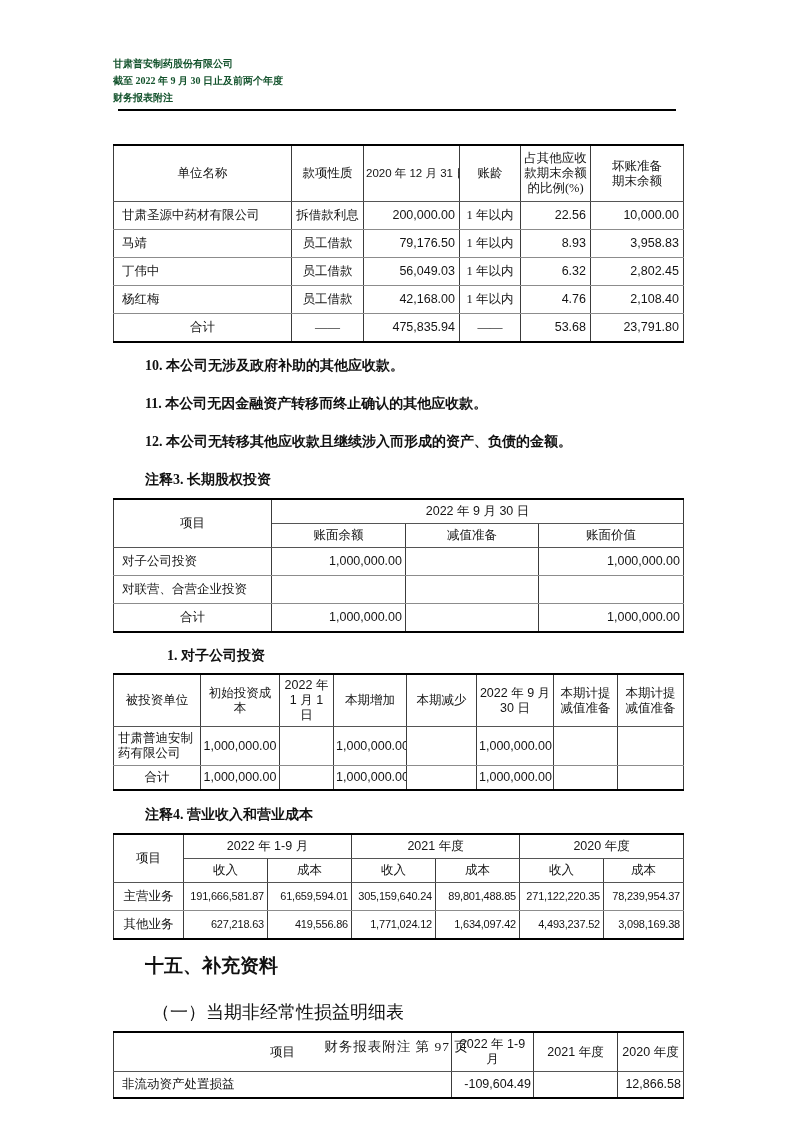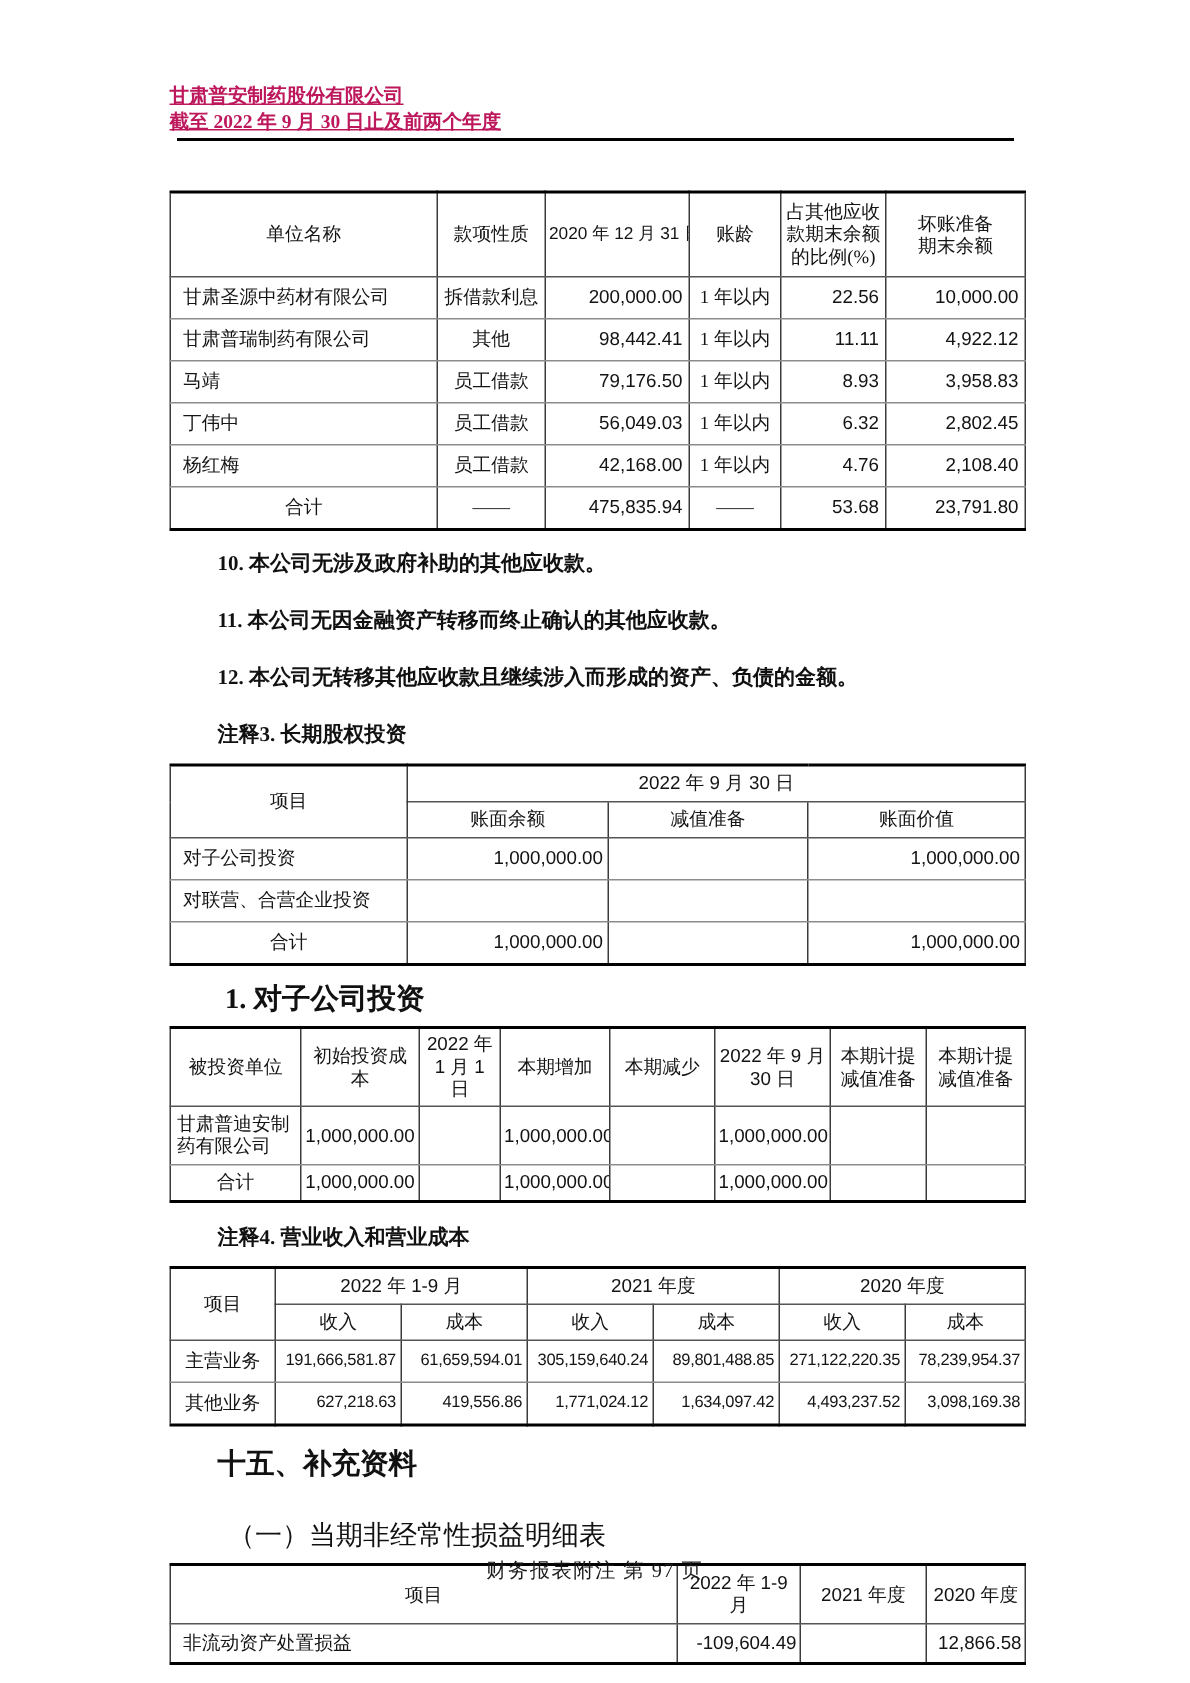--- a/index.html
+++ b/index.html
@@ -8,21 +8,21 @@
     width: 793px; height: 1122px;
     background: #fff;
     box-sizing: border-box;
     font-family: "Liberation Serif", serif;
     color: #111;
     overflow: hidden;
   }
   .content { position: absolute; left: 113px; top: 55px; width: 570px; }
 
   
-  .doc-header { font-size: 13px; font-weight: bold; line-height: 17px; color:#be185d;text-decoration:underline; }
+  .doc-header { font-size: 10px; font-weight: bold; line-height: 17px; color:#14532d; }
   .header-rule { border: 0; border-top: 2px solid #000; margin: 3px 0 0 5px; width: 558px; }
 
   
   table { border-collapse: collapse; table-layout: fixed; width: 570px;
           border-top: 2.5px solid #000; border-bottom: 2.5px solid #000; }
   th, td { border-left: 1px solid #3c3c3c; border-right: 1px solid #3c3c3c;
            border-top: 1px solid #8c8c8c; border-bottom: 1px solid #8c8c8c;
            font-weight: normal; font-size: 12.5px; line-height: 15px;
            padding: 4px 3px; overflow: hidden; vertical-align: middle;
            text-align: center; color:#141414; }
@@ -40,21 +40,21 @@
   .t1 td:nth-child(3), .t1 td:nth-child(5), .t1 td:nth-child(6)
       { text-align:right; padding-right:4px; font-family:"Liberation Sans",sans-serif; }
   .t1 tbody tr:last-child td:nth-child(3) { }
   .t1 th.date { font-size: 11.5px; white-space: nowrap; }
 
   
   .notes { margin: 13px 0 0 32px; }
   .note-line { margin: 0 0 19px 0; font-size: 14px; font-weight: bold; line-height: 19px; }
 
   .sec-title { margin: 14px 0 9px 32px; font-size: 14px; font-weight: bold; line-height: 19px; }
-  .sub-title { margin: 13px 0 8px 37px; font-size: 19px; font-weight: bold; line-height: 19px; }
+  .sub-title { margin: 13px 0 8px 54px; font-size: 14px; font-weight: bold; line-height: 19px; }
 
   
   .t2 td { padding: 6px 3px; }
   .t2 td:nth-child(1) { text-align:left; padding-left:8px; }
   .t2 tbody tr:last-child td:nth-child(1) { text-align:center; padding-left:3px; }
   .t2 td:nth-child(2), .t2 td:nth-child(3), .t2 td:nth-child(4)
       { text-align:right; padding-right:3px; font-family:"Liberation Sans",sans-serif; }
 
   
   .t3 th { padding: 3px 2px; }
@@ -81,20 +81,21 @@
 </style>
 </head>
 <body>
 
 <div class="page">
   <div class="content">
 
     <div class="doc-header">
       <div>甘肃普安制药股份有限公司</div>
       <div>截至 2022 年 9 月 30 日止及前两个年度</div>
+      <div>财务报表附注</div>
     </div>
     <hr class="header-rule">
 
     <table class="t1">
       <colgroup>
         <col style="width:178px">
           <col style="width:72px">
           <col style="width:96px">
         <col style="width:61px">
           <col style="width:70px">
@@ -111,28 +112,20 @@
         </tr>
       </thead>
       <tbody>
           <tr>
             <td>甘肃圣源中药材有限公司</td>
             <td>拆借款利息</td>
             <td>200,000.00</td>
             <td>1 年以内</td>
             <td>22.56</td>
             <td>10,000.00</td>
-          </tr>
-          <tr>
-            <td>甘肃普瑞制药有限公司</td>
-            <td>其他</td>
-            <td>98,442.41</td>
-            <td>1 年以内</td>
-            <td>11.11</td>
-            <td>4,922.12</td>
           </tr>
           <tr>
             <td>马靖</td>
             <td>员工借款</td>
             <td>79,176.50</td>
             <td>1 年以内</td>
             <td>8.93</td>
             <td>3,958.83</td>
           </tr>
           <tr>

